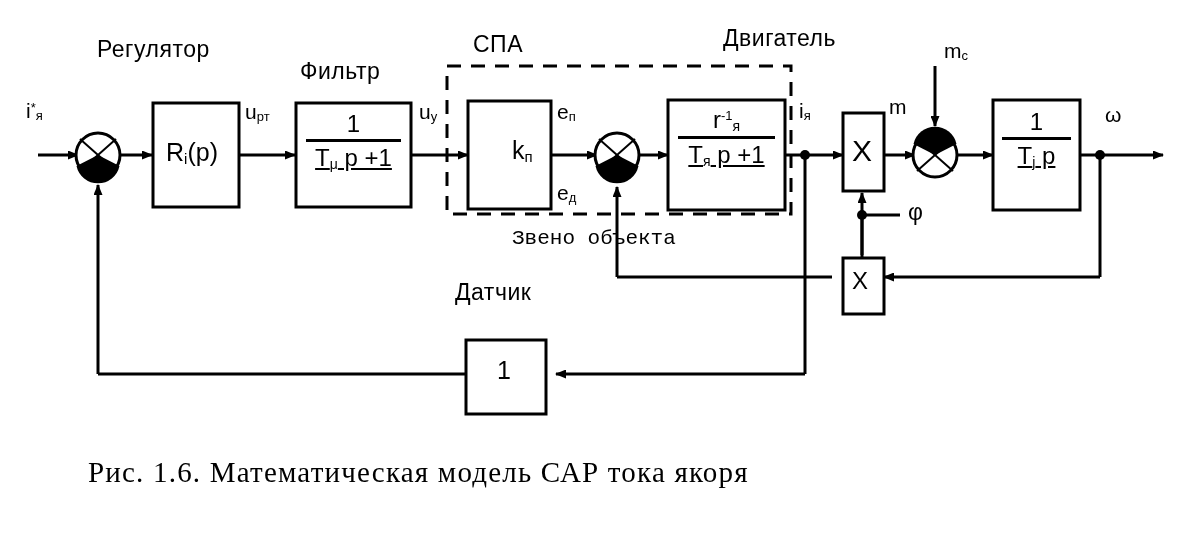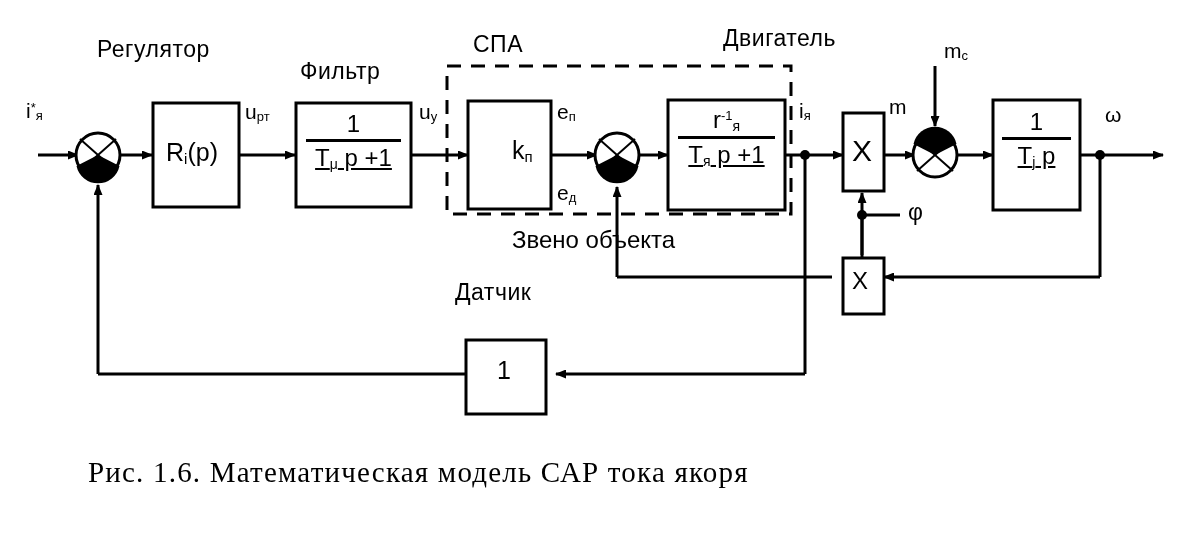--- a/index.html
+++ b/index.html
@@ -86,21 +86,22 @@
     vertical-align: 8px;
   }
   .caption {
     position: absolute;
     font-family: "Liberation Serif", serif;
     font-size: 29px;
     letter-spacing: 1.2px;
     white-space: nowrap;
   }
   .dashed-label {
-    font-size: 24px;
+    font-size: 21px;
+    font-family: Liberation Mono, monospace;
   }
   .mult {
     font-size: 30px;
   }
 </style>
 </head>
 <body>
 
 <div id="root">
 

